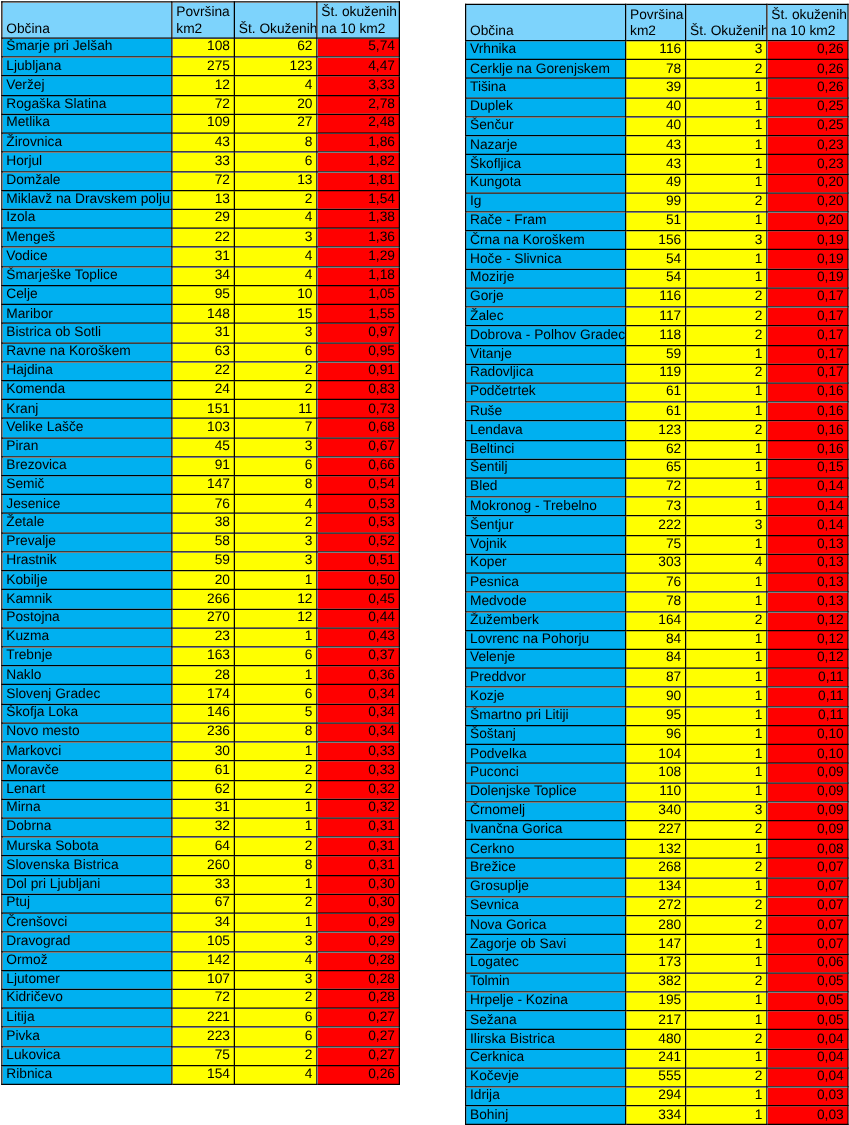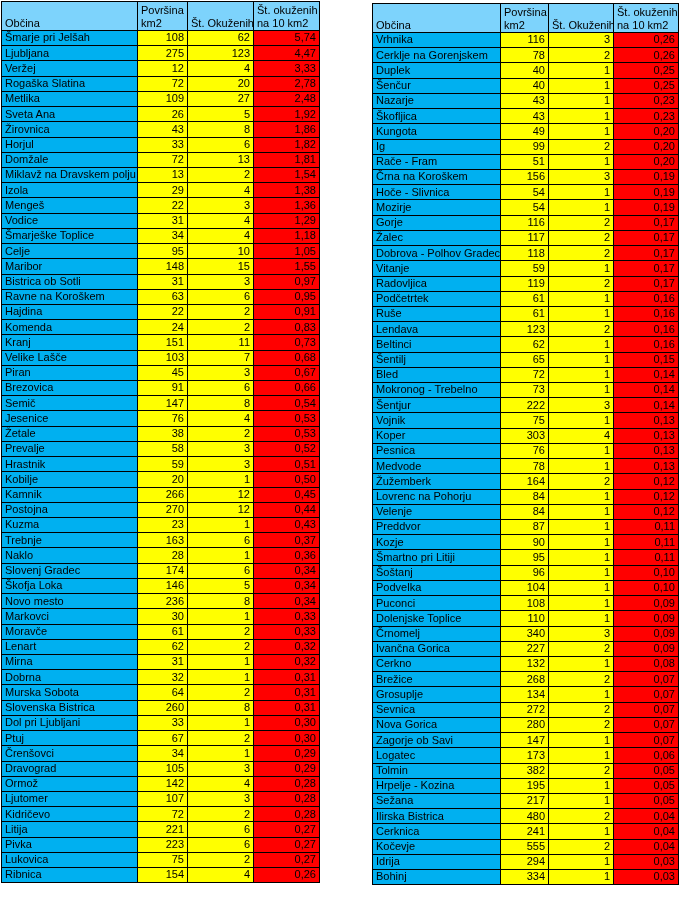--- a/index.html
+++ b/index.html
@@ -84,26 +84,20 @@
           <td class="c-num">20</td>
           <td class="c-rate">2,78</td>
         </tr>
         <tr>
           <td class="c-name">Metlika</td>
           <td class="c-num">109</td>
           <td class="c-num">27</td>
           <td class="c-rate">2,48</td>
         </tr>
         <tr>
-          <td class="c-name">Sveta Ana</td>
-          <td class="c-num">26</td>
-          <td class="c-num">5</td>
-          <td class="c-rate">1,92</td>
-        </tr>
-        <tr>
           <td class="c-name">Žirovnica</td>
           <td class="c-num">43</td>
           <td class="c-num">8</td>
           <td class="c-rate">1,86</td>
         </tr>
         <tr>
           <td class="c-name">Horjul</td>
           <td class="c-num">33</td>
           <td class="c-num">6</td>
           <td class="c-rate">1,82</td>
@@ -421,20 +415,26 @@
           <td class="c-num">3</td>
           <td class="c-rate">0,26</td>
         </tr>
         <tr>
           <td class="c-name">Cerklje na Gorenjskem</td>
           <td class="c-num">78</td>
           <td class="c-num">2</td>
           <td class="c-rate">0,26</td>
         </tr>
         <tr>
+          <td class="c-name">Tišina</td>
+          <td class="c-num">39</td>
+          <td class="c-num">1</td>
+          <td class="c-rate">0,26</td>
+        </tr>
+        <tr>
           <td class="c-name">Duplek</td>
           <td class="c-num">40</td>
           <td class="c-num">1</td>
           <td class="c-rate">0,25</td>
         </tr>
         <tr>
           <td class="c-name">Šenčur</td>
           <td class="c-num">40</td>
           <td class="c-num">1</td>
           <td class="c-rate">0,25</td>

